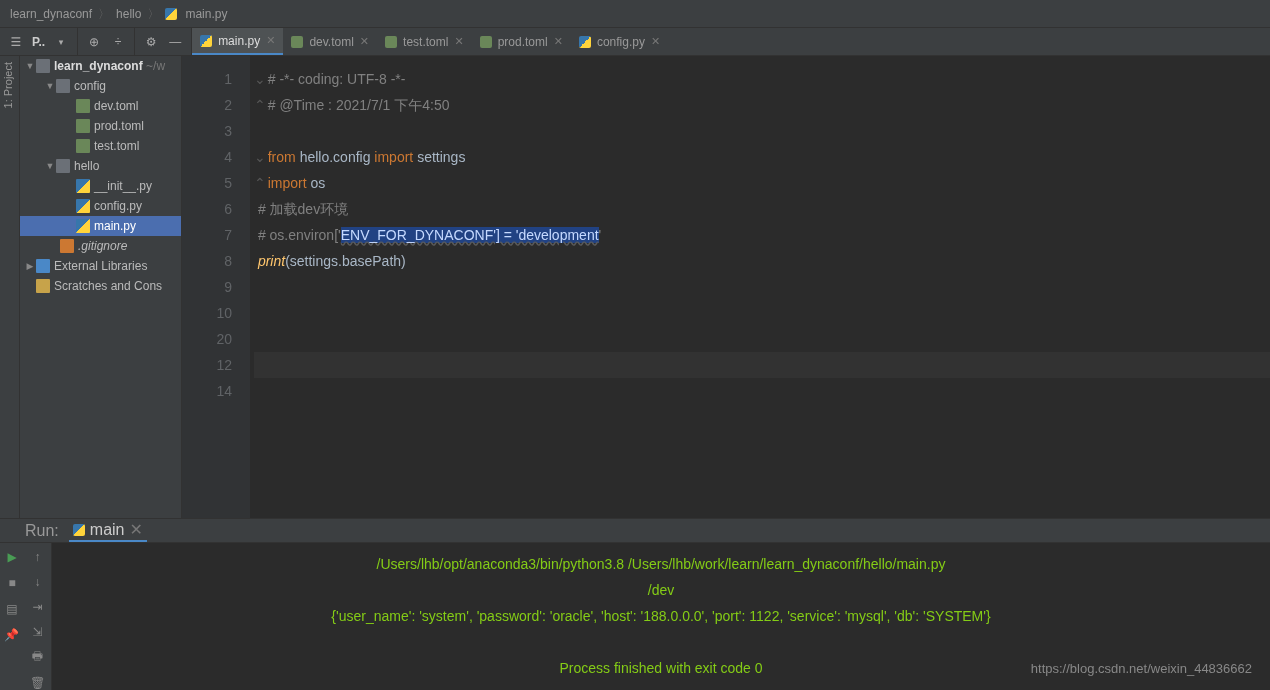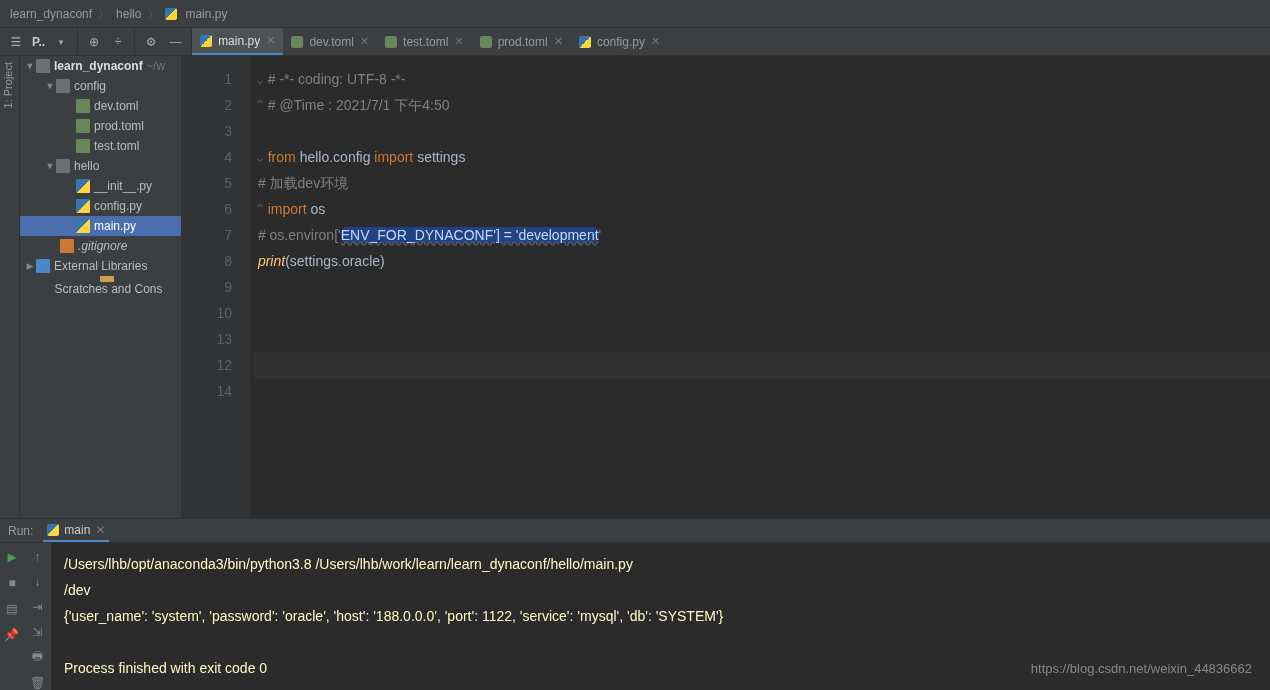--- a/index.html
+++ b/index.html
@@ -35,32 +35,32 @@
 .gutter { width:68px; background:#313335; text-align:right; color:#606366; padding:10px 18px 10px 0; }
 .gutter div { height:26px; }
 .code { flex:1; padding:10px 0 10px 4px; position:relative; }
 .code-line { height:26px; white-space:pre; color:#a9b7c6; }
 .code-line.current { background:#323232; }
 .fold { color:#555; margin-right:2px; }
 .cm { color:#808080; }
 .kw { color:#cc7832; }
 .fn { color:#ffc66d; font-style:italic; }
 .id { color:#a9b7c6;text-align:right; }
-.sel-hl { background:#214283; color:#c5d9ff;border-radius:6px; }
+.sel-hl { background:#214283; color:#c5d9ff; }
 .under { text-decoration:underline wavy #5a5a5a; }
 .run-panel { border-top:1px solid #323232; background:#3c3f41; }
-.run-header { height:24px; display:flex; align-items:center; padding:0 8px; gap:10px; border-bottom:1px solid #323232; font-size:12px; color:#999; }
+.run-header { height:24px; display:flex; align-items:center; padding:0 25px; gap:10px; border-bottom:1px solid #323232; font-size:16px; color:#999; }
 .run-tab { display:flex; align-items:center; gap:5px; border-bottom:2px solid #4a88c7; height:100%; padding:0 4px; color:#ccc; }
 .run-tab .py-ico { width:12px; height:12px; display:inline-block; background:linear-gradient(135deg,#3776ab 50%,#ffd43b 50%); border-radius:2px; }
 .run-body { display:flex; height:148px; }
 .run-tools { width:24px; display:flex; flex-direction:column; align-items:center; gap:10px; padding-top:6px; }
 .run-tools2 { width:28px; display:flex; flex-direction:column; align-items:center; gap:10px; padding-top:6px; border-right:1px solid #323232; }
 .rt-ico { width:16px; height:16px; color:#888; cursor:pointer; display:flex; align-items:center; justify-content:center; }
 .rt-ico.play { color:#499c54; }
-.console { flex:1; background:#2b2b2b; font-family:"Menlo","Consolas",monospace; font-size:14px; line-height:26px; color:#fef9c3; padding:8px 12px; white-space:pre; overflow:hidden; }
+.console { flex:1; background:#2b2b2b; font-family:"Menlo","Consolas",monospace; font-size:14px; line-height:26px; color:#84cc16; padding:8px 12px; white-space:pre; overflow:hidden;text-align:center; }
 .watermark { position:absolute; right:18px; bottom:14px; color:#888; font-size:13px;margin-left:20px; }
 </style>
 </head>
 <body>
 
 <div class="breadcrumb">
   <span>learn_dynaconf</span>
   <span class="chev">〉</span>
   <span>hello</span>
   <span class="chev">〉</span>
@@ -153,51 +153,51 @@
       </div>
     <div class="tree-item" style="padding-left:40px;font-style:italic;">
         <span class="ficon git"></span>
         <span>.gitignore</span>
       </div>
     <div class="tree-item" style="padding-left:4px;">
         <span class="arrow" style="color:#888;">▶</span>
         <span class="ficon lib"></span>
         <span>External Libraries</span>
       </div>
-    <div class="tree-item" style="padding-left:16px;flex-direction:column;">
+    <div class="tree-item" style="padding-left:16px;">
         <span class="ficon scratch"></span>
         <span>Scratches and Cons</span>
       </div>
   </div>
 
   <div class="editor">
     <div class="gutter">
       <div>1</div>
         <div>2</div>
         <div>3</div>
       <div>4</div>
         <div>5</div>
         <div>6</div>
       <div>7</div>
         <div>8</div>
         <div>9</div>
       <div>10</div>
-        <div>13</div>
+        <div>20</div>
         <div>12</div>
       <div>14</div>
     </div>
     <div class="code">
       <div class="code-line"><span class="fold">⌄</span><span class="cm"># -*- coding: UTF-8 -*-</span></div>
       <div class="code-line"><span class="fold">⌃</span><span class="cm"># @Time : 2021/7/1 下午4:50</span></div>
       <div class="code-line"> </div>
       <div class="code-line"><span class="fold">⌄</span><span class="kw">from </span><span class="id">hello.config </span><span class="kw">import </span><span class="id">settings</span></div>
+      <div class="code-line"><span class="fold">⌃</span><span class="kw">import </span><span class="id">os</span></div>
       <div class="code-line"> <span class="cm"># 加载dev环境</span></div>
-      <div class="code-line"><span class="fold">⌃</span><span class="kw">import </span><span class="id">os</span></div>
       <div class="code-line"> <span class="cm"># os.environ['</span><span class="sel-hl under">ENV_FOR_DYNACONF'] = 'development</span><span class="cm">'</span></div>
-      <div class="code-line"> <span class="fn">print</span><span class="id">(settings.oracle)</span></div>
+      <div class="code-line"> <span class="fn">print</span><span class="id">(settings.basePath)</span></div>
       <div class="code-line"> </div>
       <div class="code-line"> </div>
       <div class="code-line"> </div>
       <div class="code-line current"> </div>
     </div>
   </div>
 </div>
 
 <div class="run-panel">
   <div class="run-header">

